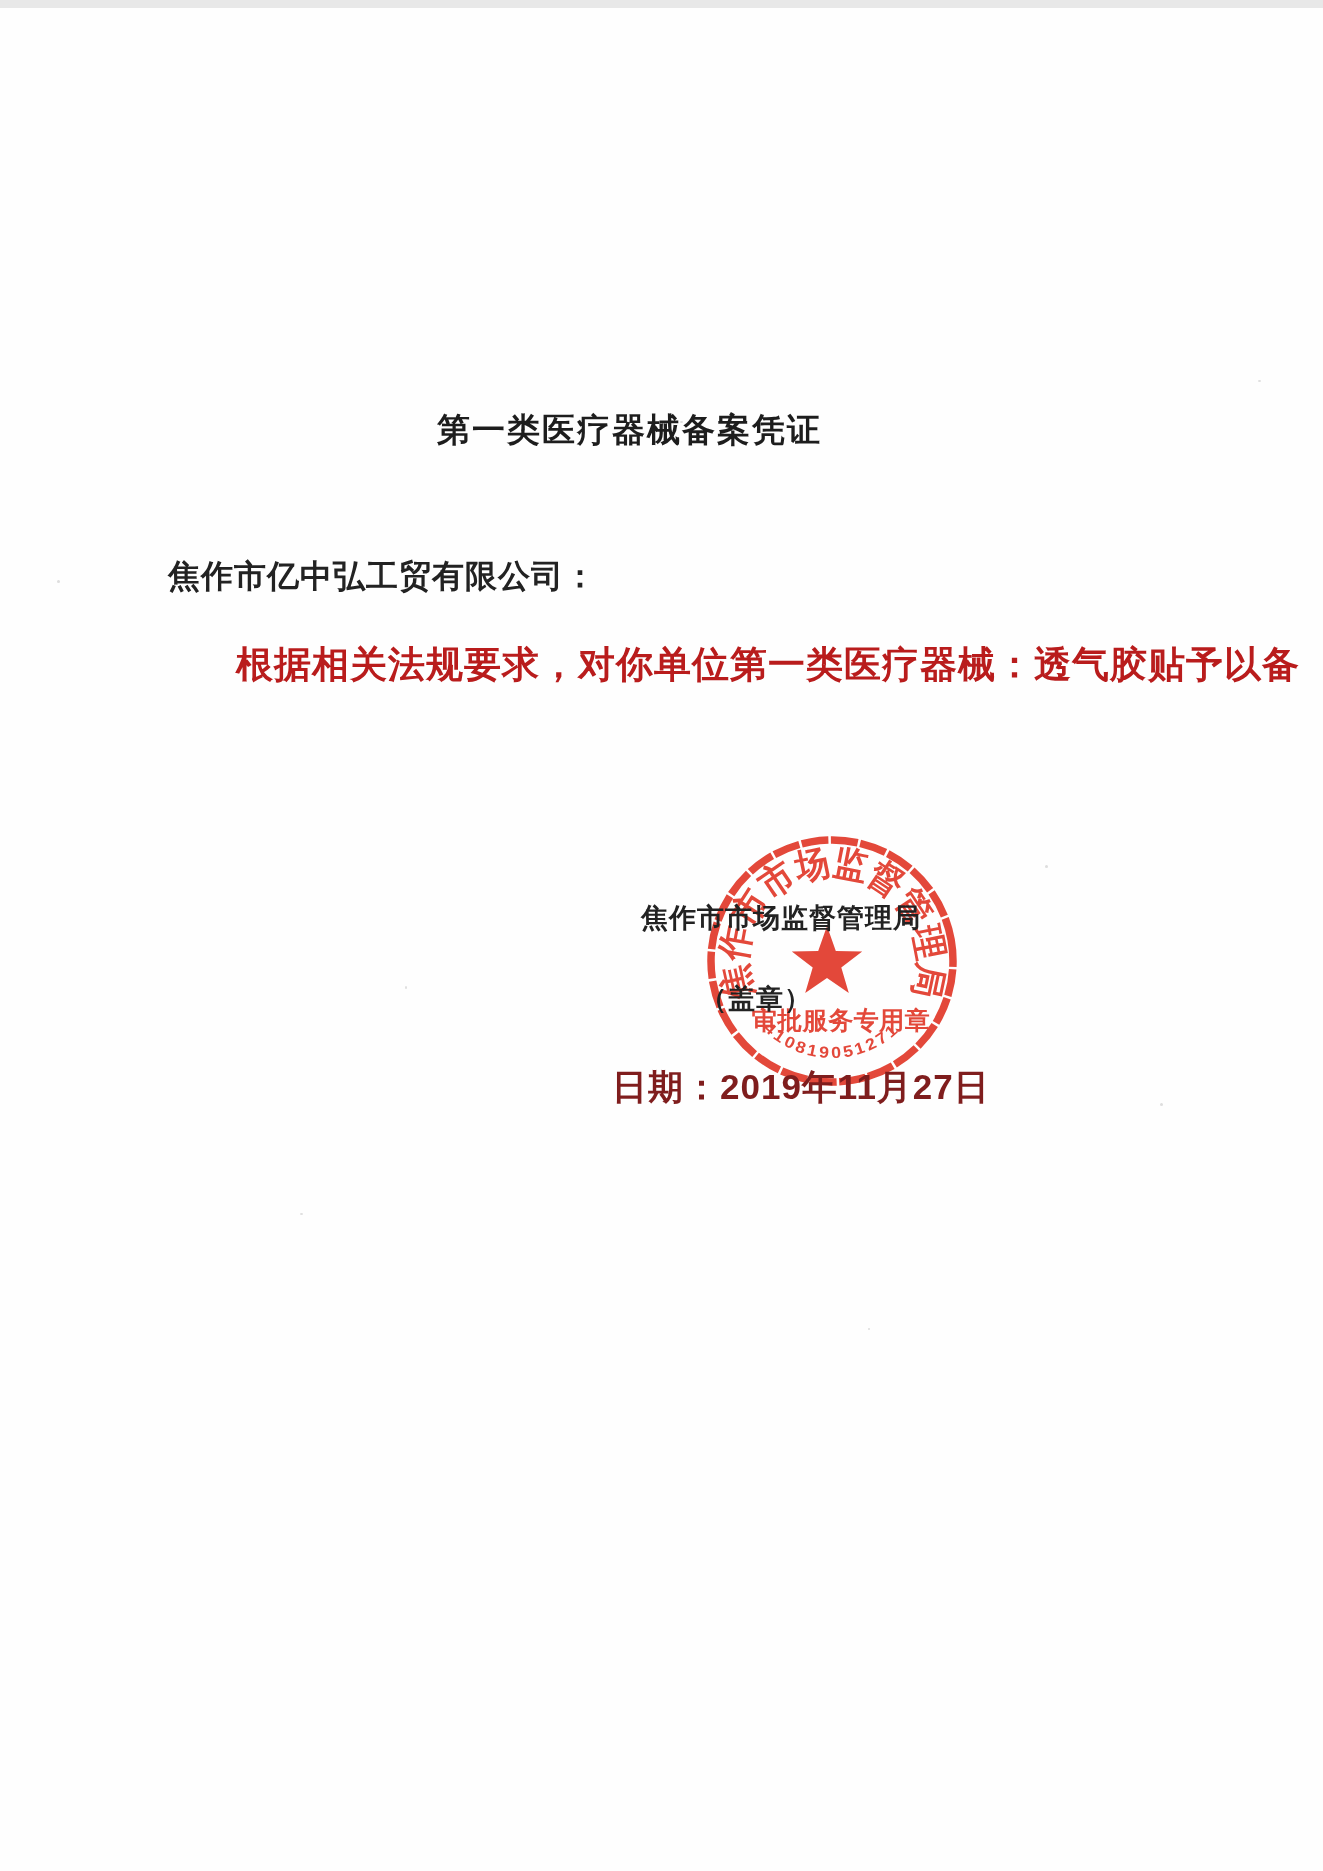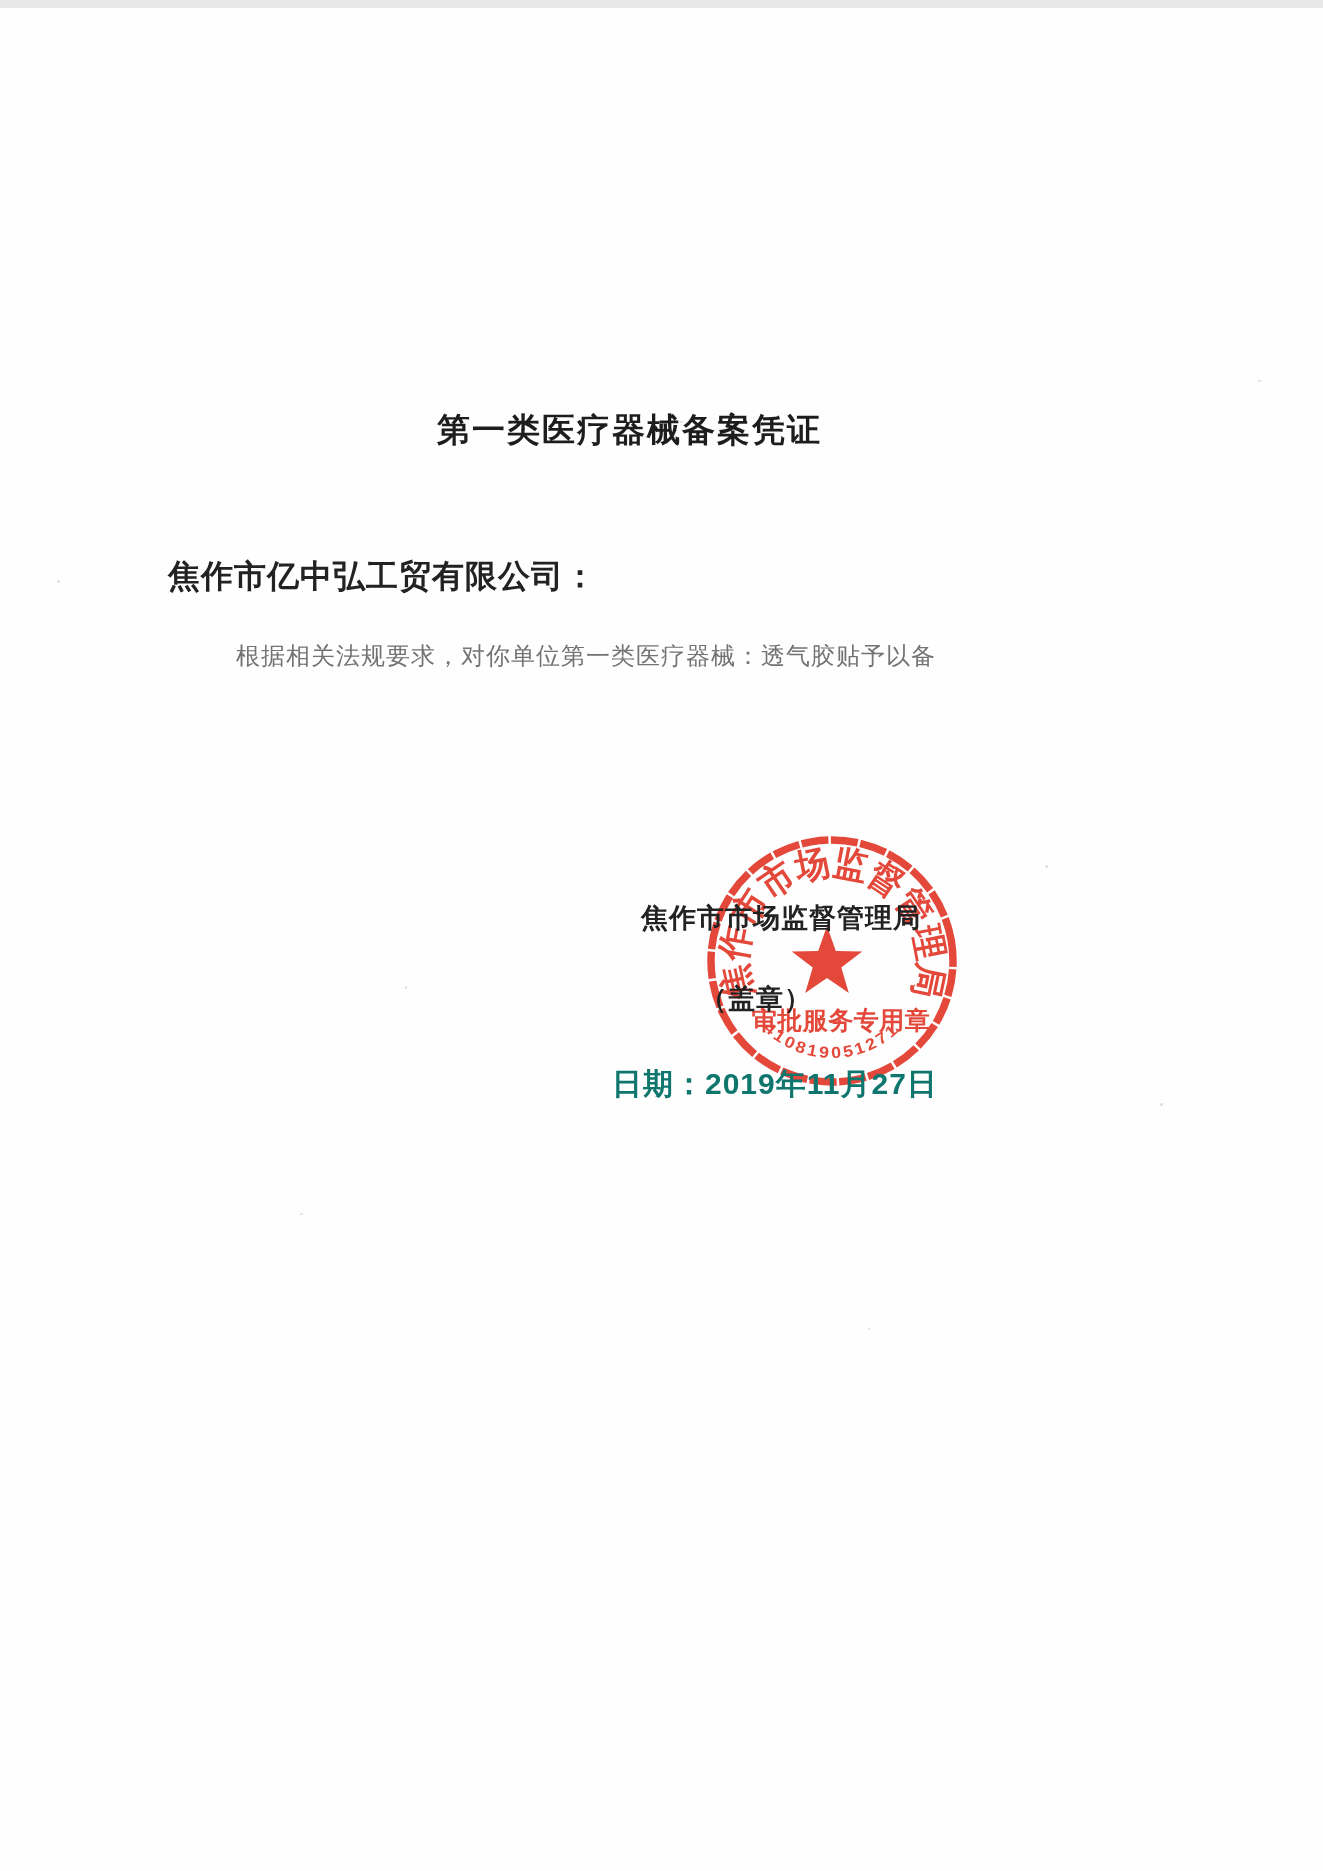--- a/index.html
+++ b/index.html
@@ -14,30 +14,30 @@
     padding-left:44px;
   }
   .abs{position:absolute;white-space:nowrap;}
   .doc-title{
     font-size:33px;font-weight:700;letter-spacing:2px;color:#1d1d1d;
   }
   .recipient{
     font-size:32px;font-weight:700;letter-spacing:1px;color:#222;
   }
   .body-line{
-    font-size:24px;font-weight:400;letter-spacing:1px;color:#737373;
+    font-size:37px;font-weight:700;letter-spacing:1px;color:#b91c1c;
   }
   .issuer-line{
     font-size:27px;font-weight:600;letter-spacing:1px;color:#222;z-index:3;
   }
   .seal-note{
     font-size:27px;font-weight:600;letter-spacing:1px;color:#222;z-index:3;text-align:right;
   }
   .date-line{
-    font-size:30px;font-weight:600;letter-spacing:1px;color:#0f766e;z-index:3;
+    font-size:35px;font-weight:600;letter-spacing:1px;color:#7f1d1d;z-index:3;
   }
   .stamp{
     position:absolute;left:693px;top:817px;width:280px;height:270px;
     mix-blend-mode:multiply;opacity:.93;z-index:2;
     filter:blur(.3px);
   }
   .speck{
     position:absolute;border-radius:50%;background:#c2c2c2;opacity:.55;z-index:1;
   }
 </style>

